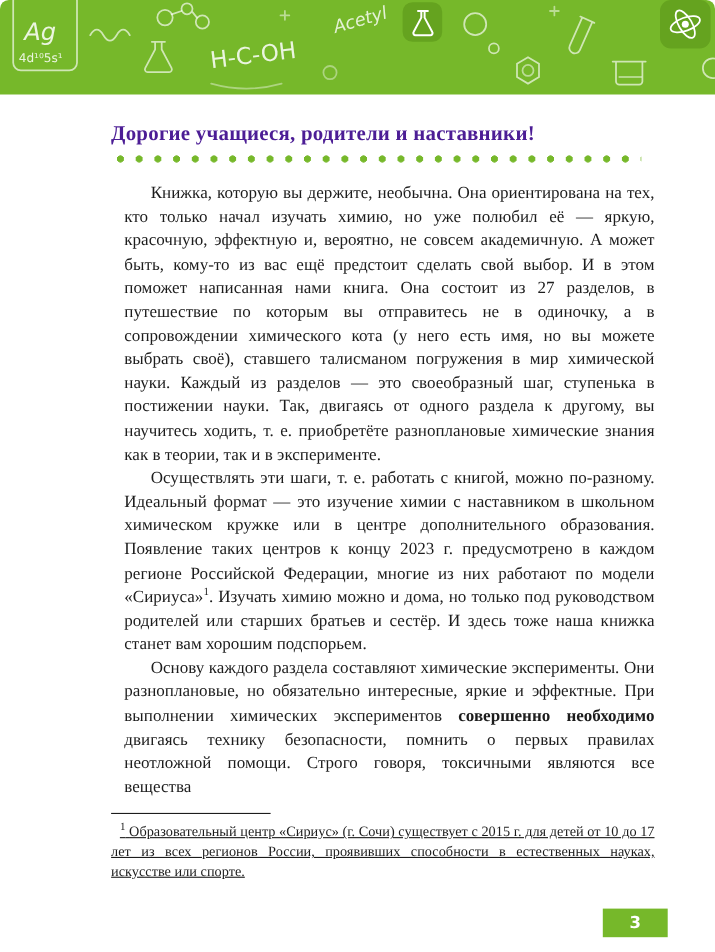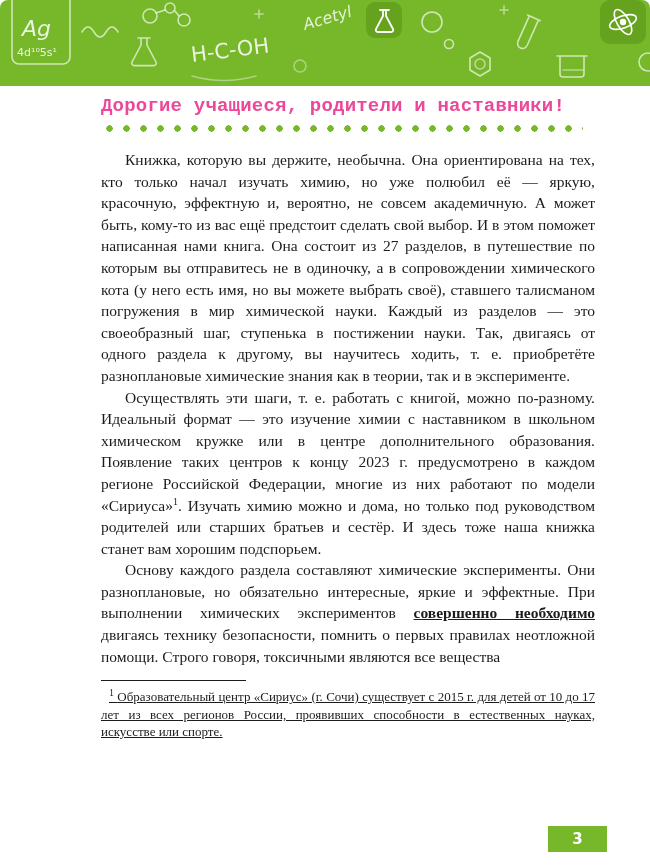--- a/index.html
+++ b/index.html
@@ -17,39 +17,41 @@
     position:absolute; top:0; left:0;
     width:650px; height:86px;
     background:#76b82a;
     border-radius:8px 8px 0 0;
   }
   .banner svg { display:block; }
   .content {
     position:absolute; left:101px; top:95px; width:494px;
   }
   .title {
-    font-family:Liberation Mono, monospace;
+    font-family:Liberation Serif, serif;
     font-size:19px; font-weight:bold;
-    color:#ec4899; letter-spacing:0.2px;
+    color:#4c1d95; letter-spacing:0.2px;
     white-space:nowrap;
+    margin-top:16px;
   }
   .dots {
     margin-top:8px; height:7px; width:482px;
     background-image:radial-gradient(circle, #76b82a 3px, rgba(0,0,0,0) 3.4px);
     background-size:17px 7px;
     background-repeat:repeat-x;
     background-position:0 50%;
   }
   .body-text {
     margin-top:17px;
     font-size:15.5px; line-height:21.6px;
     text-align:justify;
+    margin-left:12px;
   }
   .para { text-indent:24px; }
-  .bold-underline { font-weight:bold; text-decoration:underline; }
+  .bold-underline { font-weight:bold; }
   sup { font-size:10px; line-height:0; vertical-align:super; }
   .footnote-rule {
     margin-top:13px; width:145px; height:0;
     border-top:1.2px solid #1c1c1c;
   }
   .footnote {
     margin-top:7px;
     font-size:13px; line-height:17.6px;
     text-align:justify; text-indent:8px;text-decoration:underline;
   }

